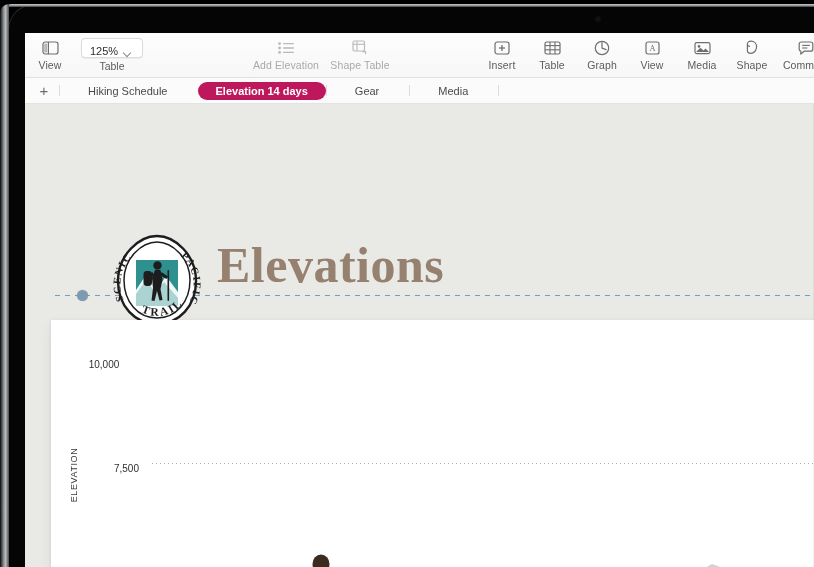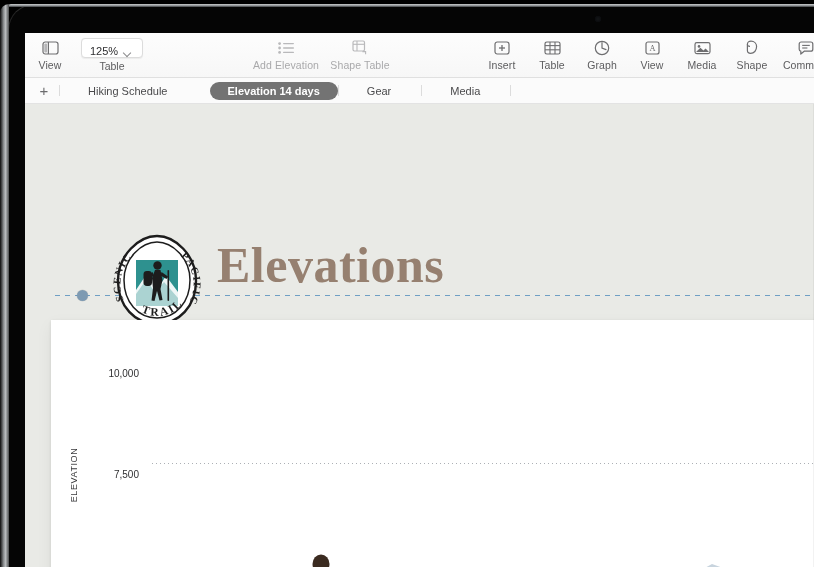--- a/index.html
+++ b/index.html
@@ -149,26 +149,25 @@
   .tab-sep { width: 1px; height: 11px; background: #dcdcdc; }
   .sheet-tab {
     padding: 0 16px;
     height: 18px;
     display: flex; align-items: center;
     font-size: 11px;
     color: #4a4a4c;
     white-space: nowrap;
   }
   .sheet-tab.active {
-    background: #737373;
+    background: #be185d;
     color: #ffffff;
     border-radius: 9px;
     font-weight: 600;
     padding: 0 18px;
-    margin-left: 12px;
   }
 
   
   #canvas {
     position: relative;
     height: 463px;
     background: #e9eae6;
     overflow: hidden;
   }
 
@@ -476,22 +475,22 @@
           </text>
         </svg>
       </div>
 
       <div id="doc-title">Elevations</div>
 
       <div id="chart-card">
 
         <div id="y-axis-title">ELEVATION</div>
 
-        <div class="y-tick" style="top:48px;">10,000</div>
-        <div class="y-tick" style="top:149px;">7,500</div>
+        <div class="y-tick" style="top:39px;text-align:center;">10,000</div>
+        <div class="y-tick" style="top:143px;">7,500</div>
 
         <div id="plot-area">
 
           <div class="gridline" style="top:21px;"></div>
           <div class="gridline dark" style="top:131px;"></div>
 
           <svg id="mountains" viewBox="0 0 700 120" preserveAspectRatio="none">
             <path d="M0 120 L0 104 L60 96 L110 82 L150 92 L200 74 L240 88 L290 96 L340 70 L380 84 L430 58 L470 76 L520 66 L560 44 L610 62 L660 54 L700 66 L700 120 Z" fill="#c8d4de"></path>
             <path d="M0 120 L0 112 L70 104 L130 94 L190 100 L250 88 L310 98 L370 82 L430 94 L490 78 L550 88 L610 74 L700 86 L700 120 Z" fill="#dbe3ea"></path>
             <path d="M330 120 L370 82 L420 96 L470 76 L520 92 L560 78 L620 98 L700 90 L700 120 Z" fill="#b9c7d4" opacity=".55"></path>

